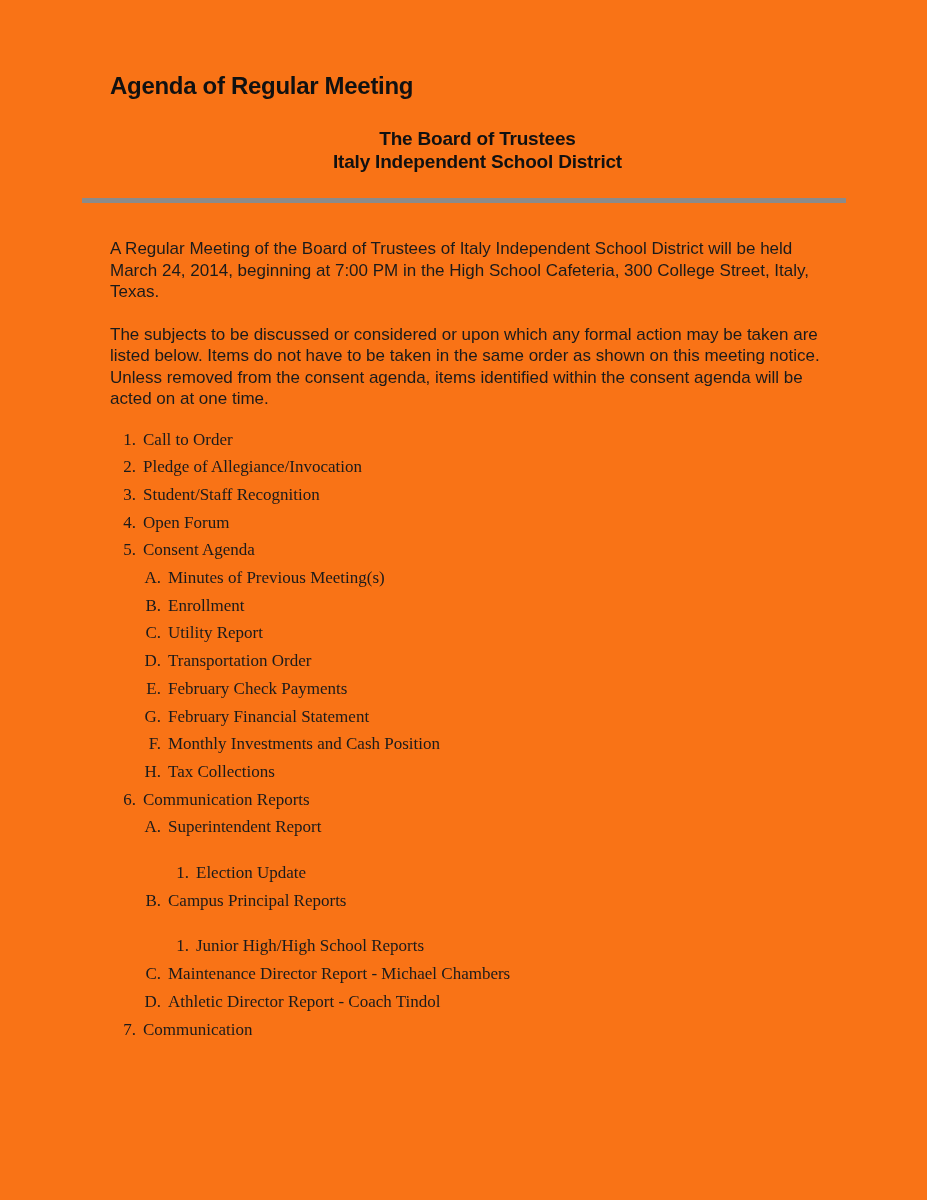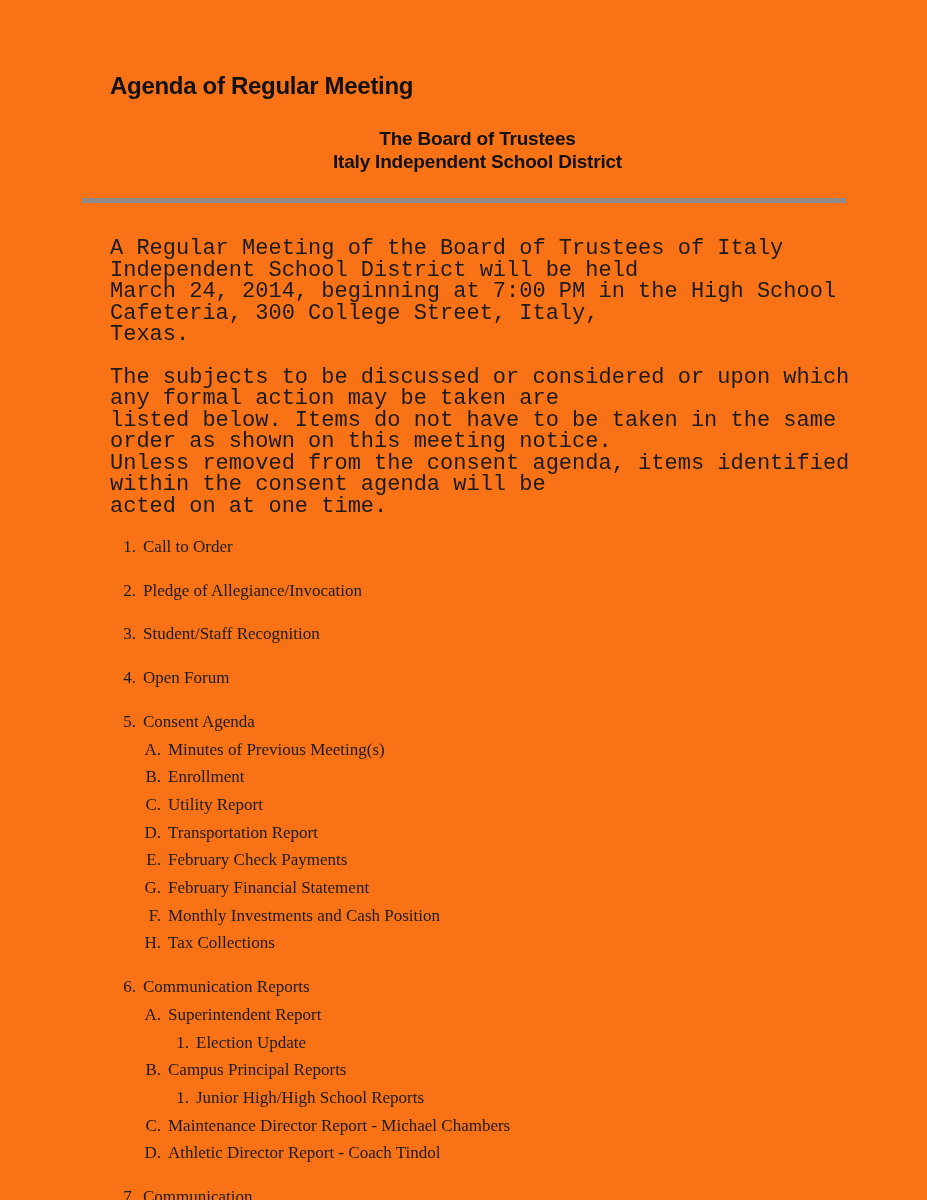--- a/index.html
+++ b/index.html
@@ -38,22 +38,22 @@
     text-align: center;
   }
   .rule {
     margin: 25px 0 0 82px;
     width: 764px;
     height: 5px;
     background: #8b8b8b;
     border: none;
   }
   .body-paragraph {
-    font-family: Liberation Mono, monospace;
-    font-size: 22px;
+    font-family: Liberation Sans, sans-serif;
+    font-size: 17px;
     line-height: 21.5px;
     margin: 0 70px 0 110px;
     white-space: pre-line;
     color: #1b1b1b;
   }
   .body-paragraph.first {
     margin-top: 35px;
   }
   .body-paragraph.second {
     margin-top: 21px;
@@ -67,23 +67,23 @@
   .agenda-row {
     line-height: 27.7px;
     white-space: nowrap;
   }
   .agenda-row .marker {
     display: inline-block;
     width: 26px;
     text-align: right;
     margin-right: 7px;
   }
-  .agenda-row.level-1 { padding-left: 0; margin-top: 16px; }
+  .agenda-row.level-1 { padding-left: 0; }
   .agenda-row.level-2 { padding-left: 25px; }
-  .agenda-row.level-3 { padding-left: 53px; }
+  .agenda-row.level-3 { padding-left: 53px; margin-top: 18px; }
 </style>
 </head>
 <body>
 
 <div class="page">
 
   <h1 class="doc-title">Agenda of Regular Meeting</h1>
 
   <h2 class="doc-subtitle">The Board of Trustees
 Italy Independent School District</h2>
@@ -101,21 +101,21 @@
 
   <div class="agenda-list">
       <div class="agenda-row level-1"><span class="marker">1.</span><span class="text">Call to Order</span></div>
       <div class="agenda-row level-1"><span class="marker">2.</span><span class="text">Pledge of Allegiance/Invocation</span></div>
       <div class="agenda-row level-1"><span class="marker">3.</span><span class="text">Student/Staff Recognition</span></div>
       <div class="agenda-row level-1"><span class="marker">4.</span><span class="text">Open Forum</span></div>
       <div class="agenda-row level-1"><span class="marker">5.</span><span class="text">Consent Agenda</span></div>
       <div class="agenda-row level-2"><span class="marker">A.</span><span class="text">Minutes of Previous Meeting(s)</span></div>
       <div class="agenda-row level-2"><span class="marker">B.</span><span class="text">Enrollment</span></div>
       <div class="agenda-row level-2"><span class="marker">C.</span><span class="text">Utility Report</span></div>
-      <div class="agenda-row level-2"><span class="marker">D.</span><span class="text">Transportation Report</span></div>
+      <div class="agenda-row level-2"><span class="marker">D.</span><span class="text">Transportation Order</span></div>
       <div class="agenda-row level-2"><span class="marker">E.</span><span class="text">February Check Payments</span></div>
       <div class="agenda-row level-2"><span class="marker">G.</span><span class="text">February Financial Statement</span></div>
       <div class="agenda-row level-2"><span class="marker">F.</span><span class="text">Monthly Investments and Cash Position</span></div>
       <div class="agenda-row level-2"><span class="marker">H.</span><span class="text">Tax Collections</span></div>
       <div class="agenda-row level-1"><span class="marker">6.</span><span class="text">Communication Reports</span></div>
       <div class="agenda-row level-2"><span class="marker">A.</span><span class="text">Superintendent Report</span></div>
       <div class="agenda-row level-3"><span class="marker">1.</span><span class="text">Election Update</span></div>
       <div class="agenda-row level-2"><span class="marker">B.</span><span class="text">Campus Principal Reports</span></div>
       <div class="agenda-row level-3"><span class="marker">1.</span><span class="text">Junior High/High School Reports</span></div>
       <div class="agenda-row level-2"><span class="marker">C.</span><span class="text">Maintenance Director Report - Michael Chambers</span></div>

